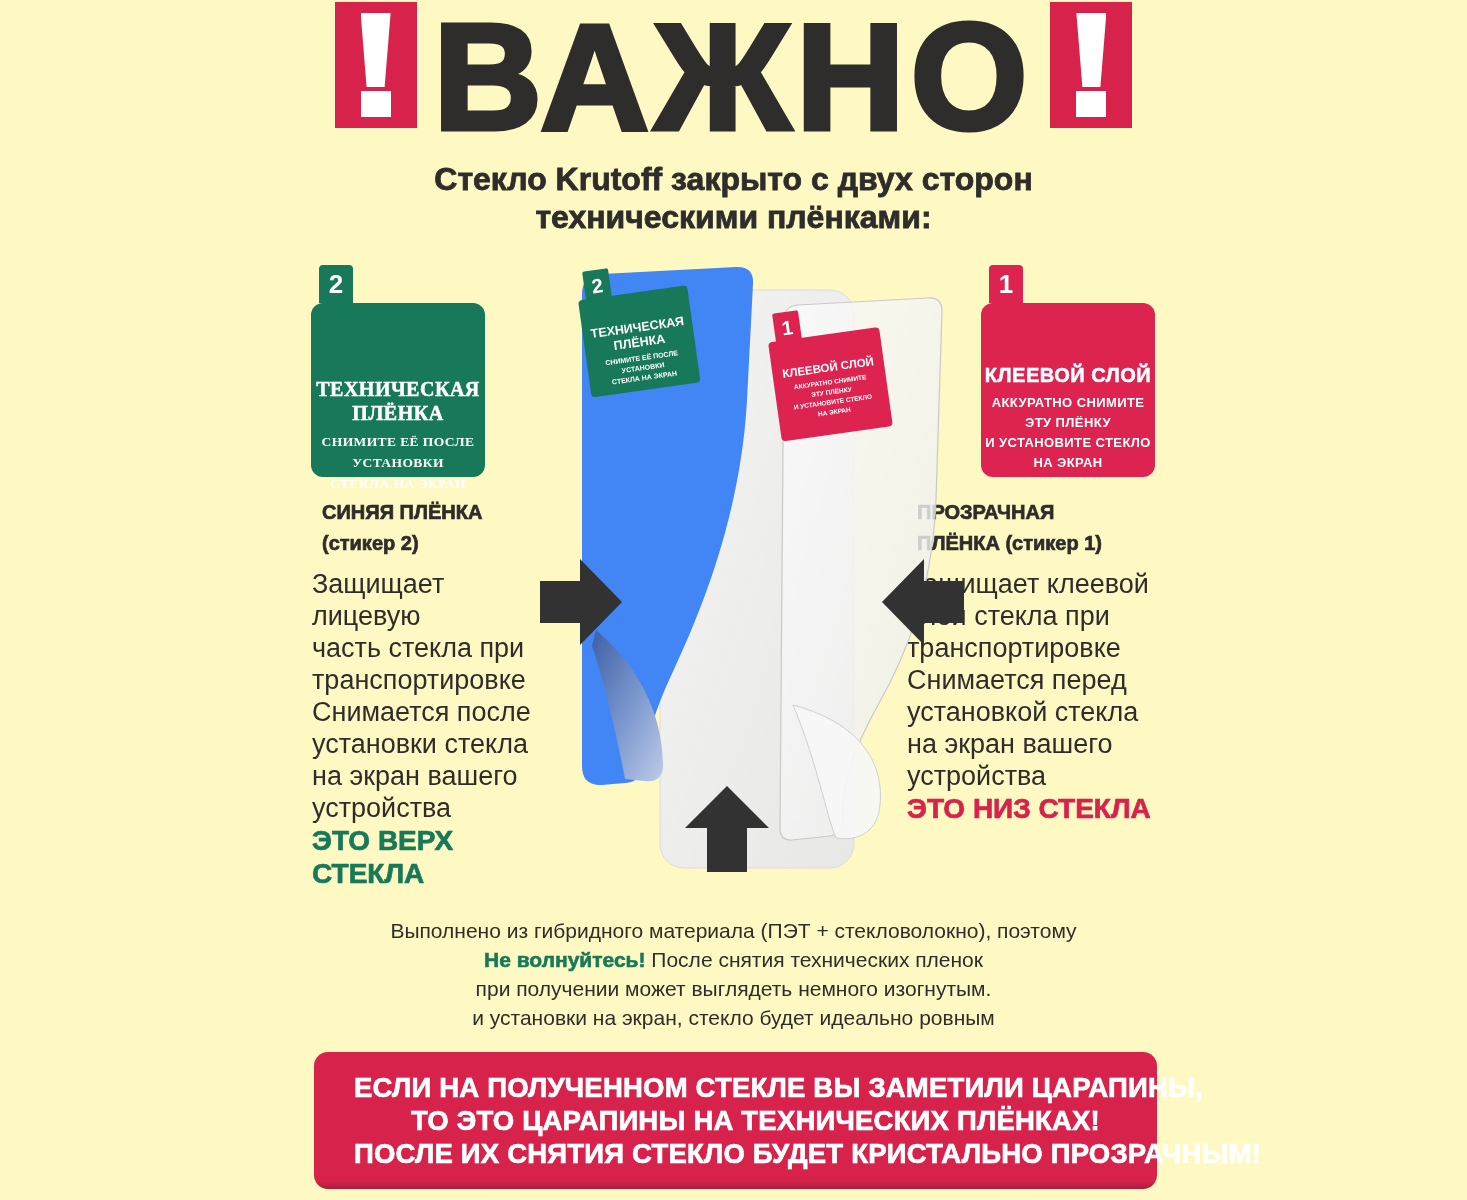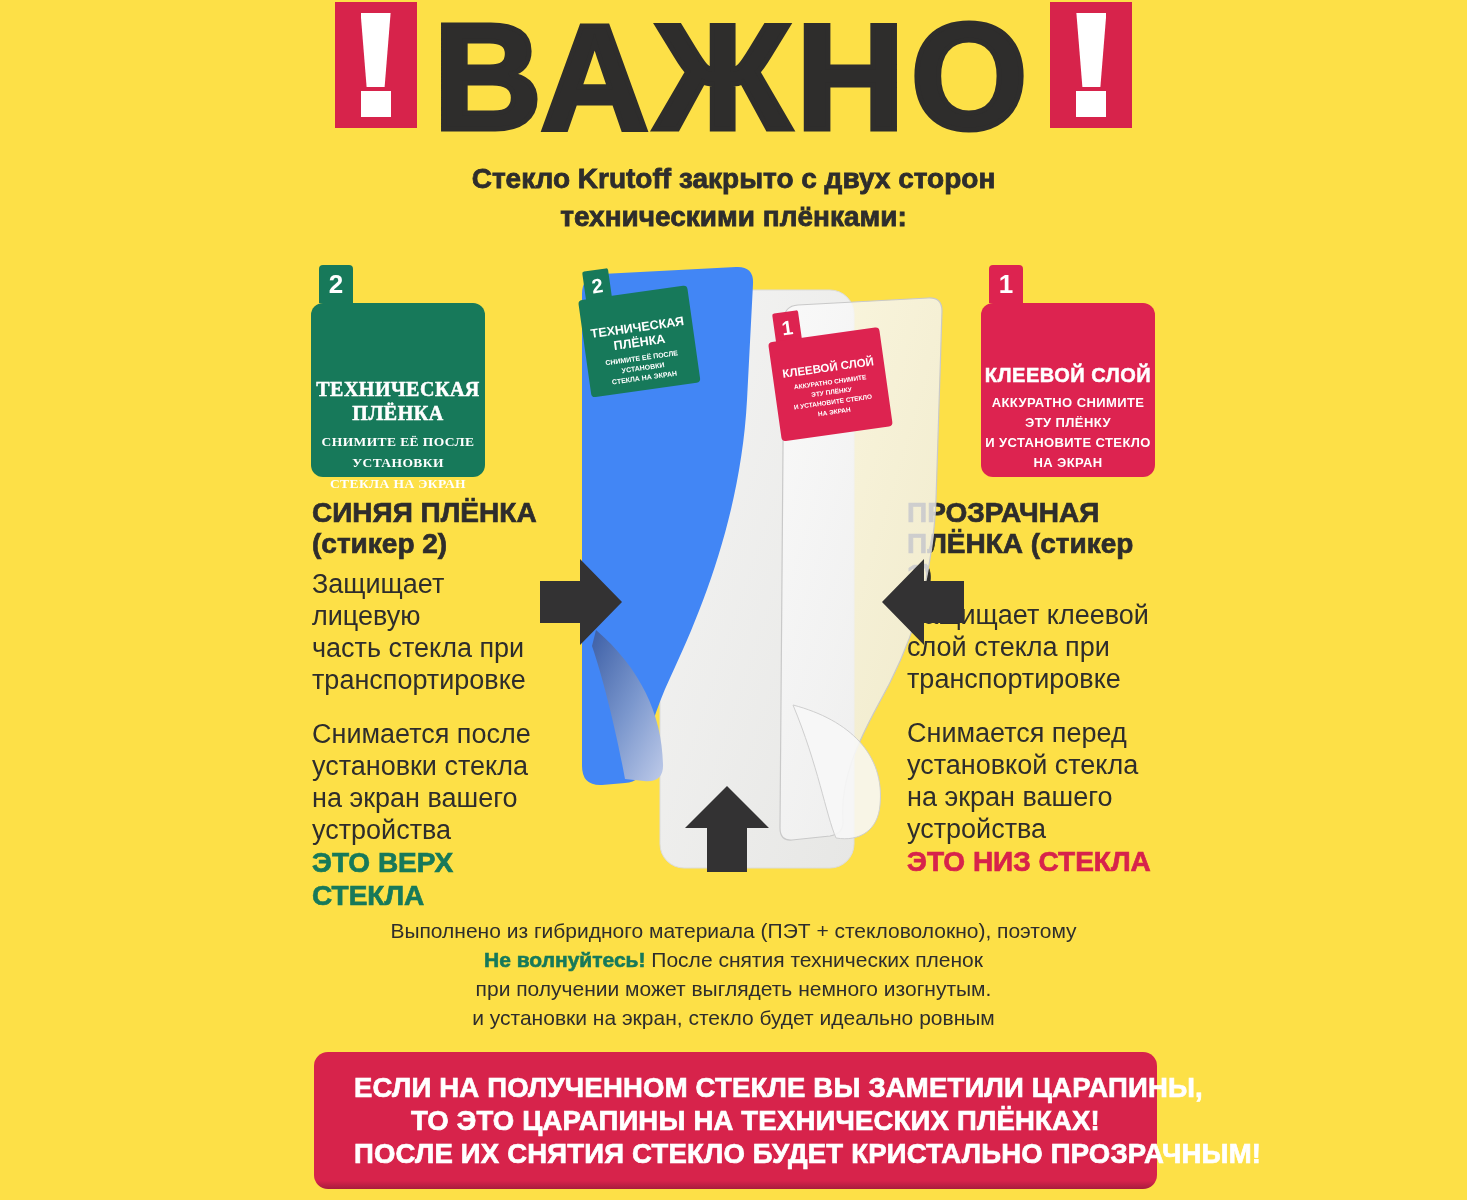--- a/index.html
+++ b/index.html
@@ -1,30 +1,30 @@
 <!DOCTYPE html>
 <html lang="ru"><head>
 <meta charset="utf-8">
 <style>
   html,body{margin:0;padding:0;background:#ffffff;}
-  .page{position:relative;width:1467px;height:1200px;background:#fde047;overflow:hidden;
+  .page{position:relative;width:1467px;height:1200px;background:#fef9c3;overflow:hidden;
         font-family:"Liberation Sans", sans-serif;color:#2e2d2c;}
 
   
   .title-row{position:absolute;top:2px;left:0;width:100%;display:flex;
              justify-content:center;align-items:flex-start;gap:17px;}
   .excl{width:82px;height:126px;background:#d7234b;position:relative;flex:0 0 auto;}
   .excl .stem{position:absolute;left:26px;top:11px;width:30px;height:74px;background:#fff;
               clip-path:polygon(0 0,100% 0,80% 100%,20% 100%);}
   .excl .dot{position:absolute;left:26px;bottom:11px;width:30px;height:26px;background:#fff;}
   .title-word{height:137px;font-size:150px;line-height:1;font-weight:bold;color:#2e2d2c;
               letter-spacing:6px;-webkit-text-stroke:5px #2e2d2c;white-space:nowrap;}
 
   .subtitle{position:absolute;top:160px;left:0;width:100%;text-align:center;
-            font-size:28px;font-weight:bold;line-height:38px;-webkit-text-stroke:0.8px #2e2d2c;}
+            font-size:32px;font-weight:bold;line-height:38px;-webkit-text-stroke:0.8px #2e2d2c;}
 
   
   .card{position:absolute;width:174px;}
   .card-green{left:311px;top:265px;}
   .card-red{left:981px;top:265px;}
   .card .tab{width:34px;height:38px;margin-left:8px;border-radius:4px 4px 0 0;
              display:flex;align-items:center;justify-content:center;
              color:#fff;font-weight:bold;font-size:26px;}
   .card .body{width:174px;height:174px;border-radius:12px;color:#fff;text-align:center;
               box-sizing:border-box;}
@@ -34,23 +34,23 @@
   .card-red .body{padding-top:60px;}
   .card .stitle{font-weight:bold;font-size:20px;line-height:24px;letter-spacing:0.5px;
                 -webkit-text-stroke:0.5px #fff;margin-bottom:6px;white-space:pre-line;}
   .card .slines{font-weight:bold;font-size:13.5px;line-height:21px;letter-spacing:0.4px;}
   .card-red .slines{font-size:13px;line-height:20px;}
 
   
   .col{position:absolute;top:497px;font-size:27px;line-height:32px;color:#2e2d2c;}
   .col-left{left:312px;width:235px;text-align:left;}
   .col-right{right:310px;width:250px;}
-  .col .heading{font-weight:bold;font-size:28px;line-height:31px;margin-bottom:9px;
-                -webkit-text-stroke:0.7px #2e2d2c;white-space:pre-line;}
-  .col .p1{white-space:pre-line;margin-bottom:22px;}
+  .col .heading{font-weight:bold;font-size:20px;line-height:31px;margin-bottom:9px;
+                -webkit-text-stroke:0.7px #2e2d2c;white-space:pre-line;margin-left:10px;}
+  .col .p1{white-space:pre-line;}
   .col .p2{white-space:pre-line;}
   .col .highlight{font-weight:bold;font-size:28px;line-height:33px;-webkit-text-stroke:0.7px;}
   .hl-green{color:#17795a;-webkit-text-stroke-color:#17795a;}
   .hl-red{color:#d7234b;-webkit-text-stroke-color:#d7234b;}
 
   
   .illustration{position:absolute;left:540px;top:250px;width:440px;height:640px;}
   .illustration text{font-family:"Liberation Sans", sans-serif;}
 
   

